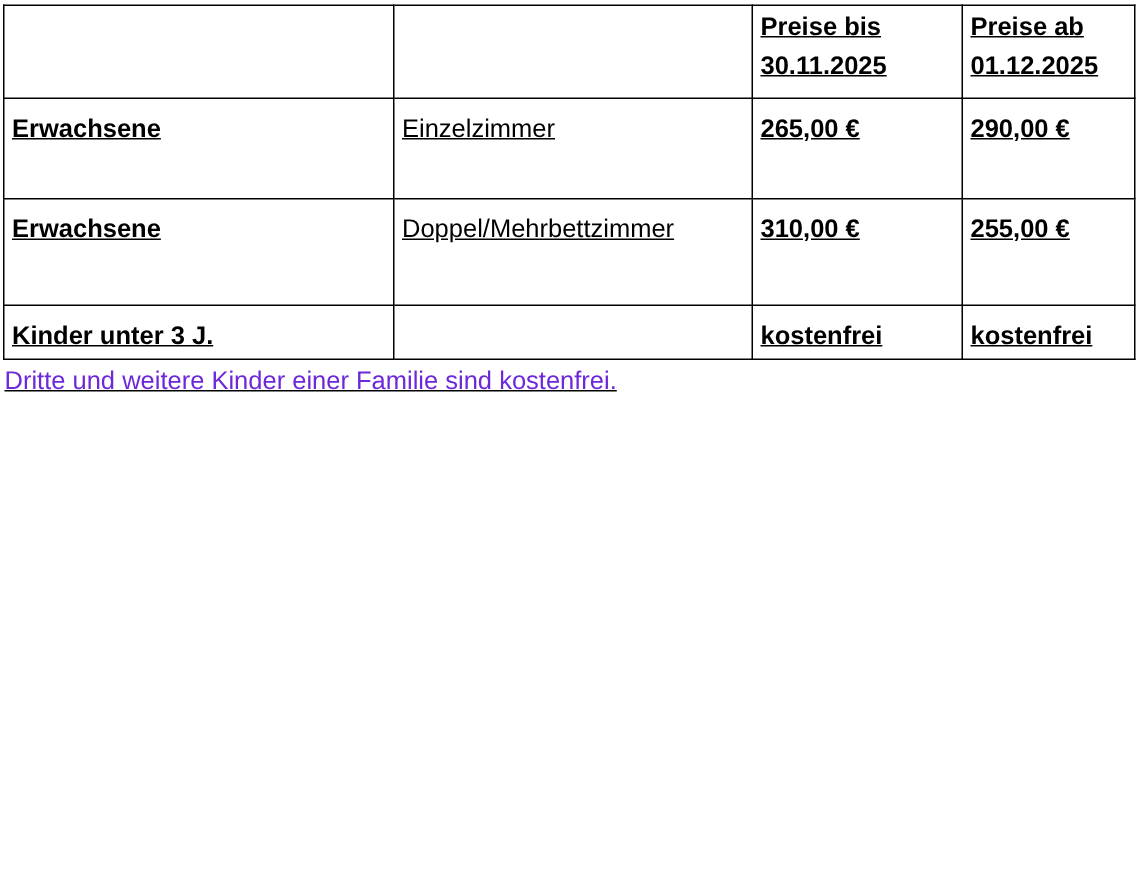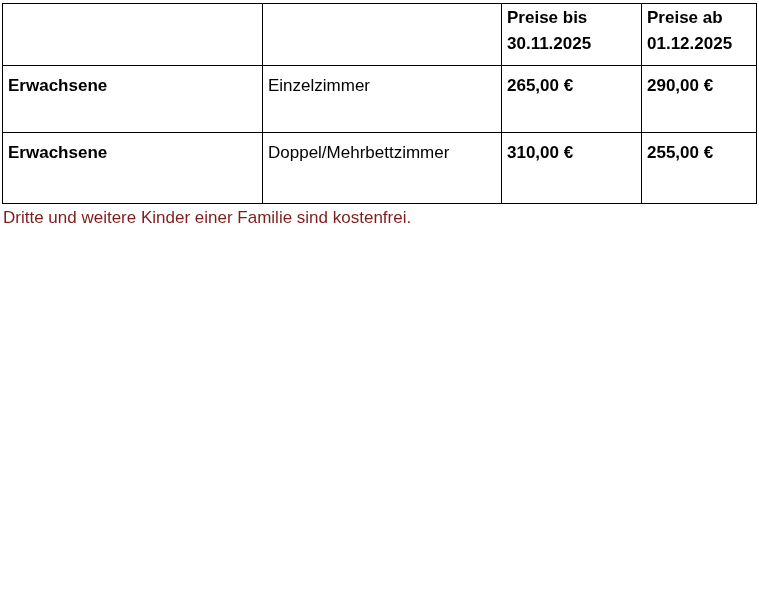--- a/index.html
+++ b/index.html
@@ -10,20 +10,21 @@
     height: 594px;
     overflow: hidden;
     font-family: "Liberation Sans", sans-serif;
     color: #000000;
   }
   .page {
     width: 759px;
     height: 424px;
     box-sizing: border-box;
     padding: 3px 0 16px 2px;
+    text-decoration: underline;
   }
   table.price-table {
     border-collapse: collapse;
     table-layout: fixed;
     width: 754px;
     font-size: 17px;
     line-height: 26px;
   }
   table.price-table th,
   table.price-table td {
@@ -62,21 +63,21 @@
   tr.h-r1 { height: 71px; }
   tr.h-r2 { height: 119px; }
   tr.h-r3 { height: 71px; }
   tr.h-r4 { height: 70px; }
   tr.h-r5 { height: 67px; }
   tr.h-r6 { height: 36px; }
   .footer-note {
     margin: 1px 0 0 1px;
     font-size: 17px;
     line-height: 26px;
-    color: #7f1d1d;
+    color: #6d28d9;
   }
 </style>
 </head>
 <body>
 
 <div class="page">
 
   <table class="price-table">
     <colgroup>
       <col style="width:260px">
@@ -98,18 +99,24 @@
         <td class="room">Einzelzimmer</td>
         <td class="price">265,00 €</td>
         <td class="price col-from">290,00 €</td>
       </tr>
       <tr class="h-r1">
         <td class="cat">Erwachsene</td>
         <td class="room">Doppel/Mehrbettzimmer</td>
         <td class="price">310,00 €</td>
         <td class="price col-from">255,00 €</td>
       </tr>
+      <tr class="h-r6">
+        <td class="cat">Kinder unter 3 J.</td>
+        <td class="room"></td>
+        <td class="price">kostenfrei</td>
+        <td class="price col-from">kostenfrei</td>
+      </tr>
     </tbody>
   </table>
 
   <p class="footer-note">Dritte und weitere Kinder einer Familie sind kostenfrei.</p>
 
 </div>
 
 </body></html>

